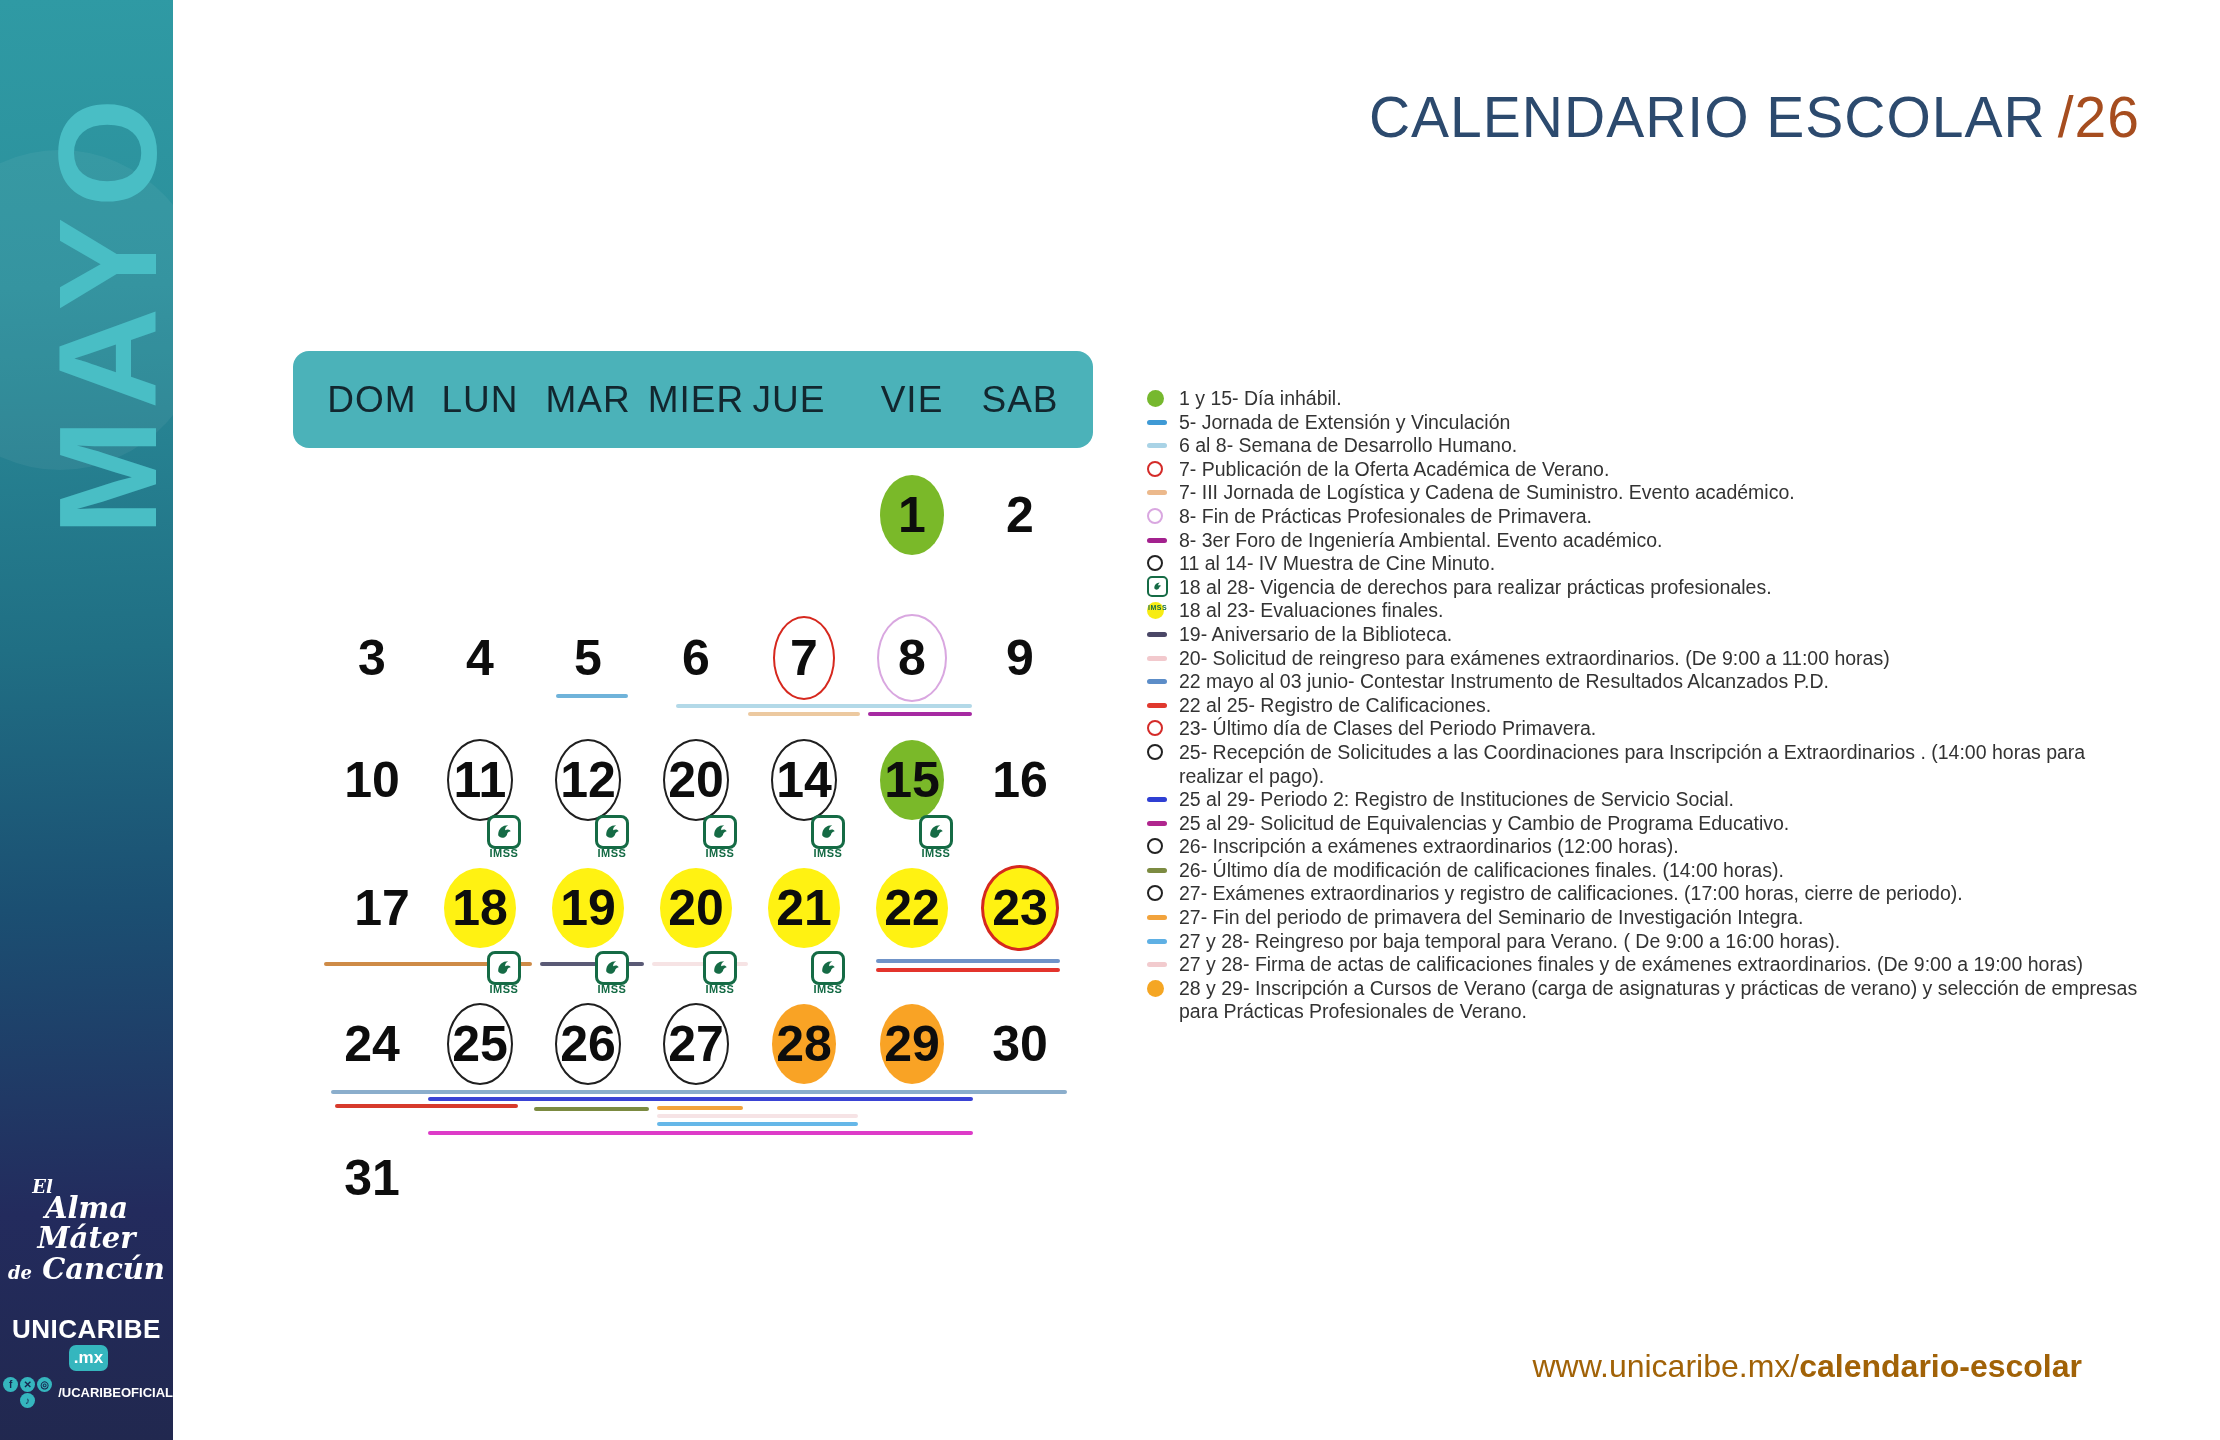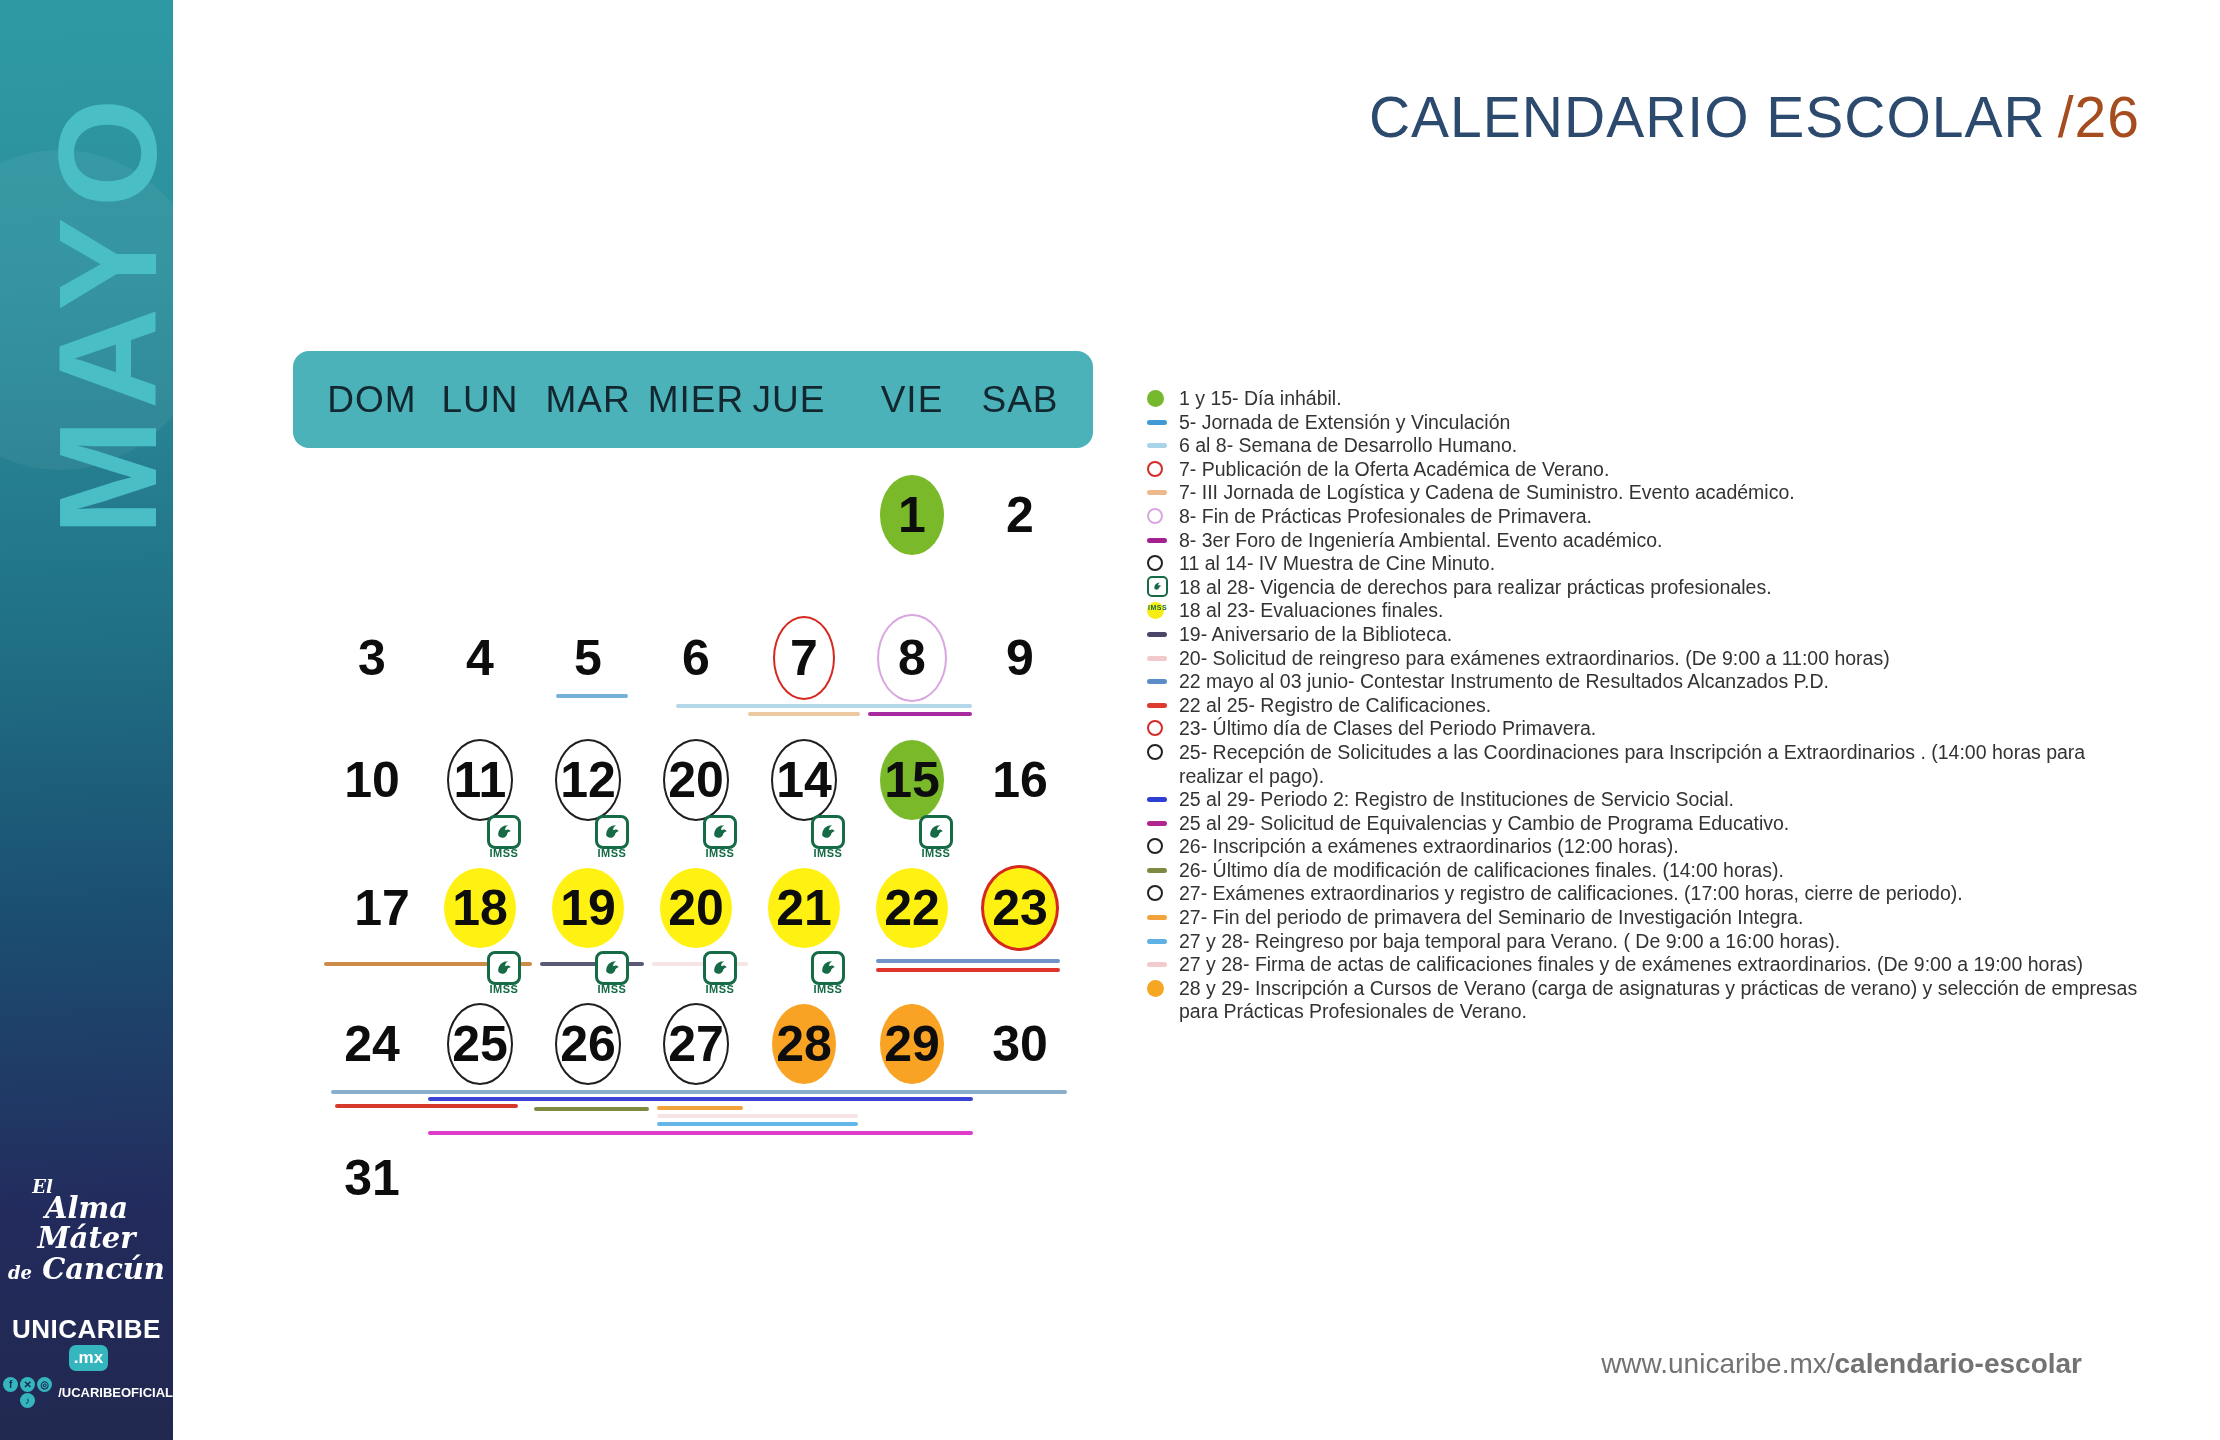--- a/index.html
+++ b/index.html
@@ -45,21 +45,21 @@
   .imss-mini .lbl{font-size:7px;margin-top:-1px;}
   
   .legend{position:absolute;left:1147px;top:387px;width:1000px;}
   .lrow{display:flex;align-items:flex-start;font-size:19.5px;line-height:23.6px;color:#333;}
   .lmark{flex:0 0 32px;display:flex;}
   .mdot{width:17px;height:17px;border-radius:50%;margin-top:3px;}
   .mdash{width:20px;height:5px;border-radius:2.5px;margin-top:9px;}
   .mring{width:12px;height:12px;border-radius:50%;border:2.5px solid;margin-top:3px;background:#fff;}
   .ltext{flex:1;}
   
-  .url{position:absolute;top:1348px;right:138px;font-size:28px;color:#737373;}
+  .url{position:absolute;top:1348px;right:138px;font-size:32px;color:#a16207;}
   .url b{font-weight:bold;}
 </style>
 </head>
 <body>
 
 <div class="page">
 
   <aside class="sidebar">
     <div class="blob"></div>
     <div class="month">MAYO</div>

